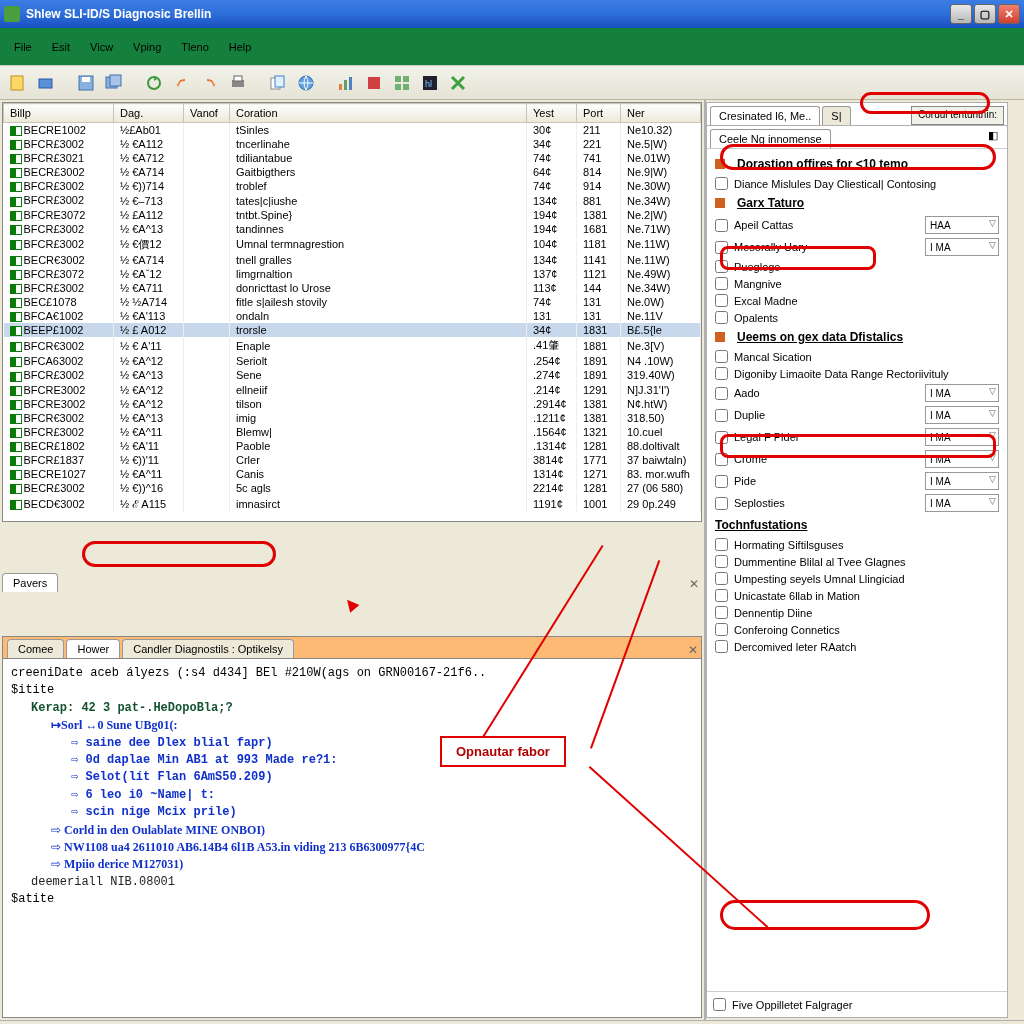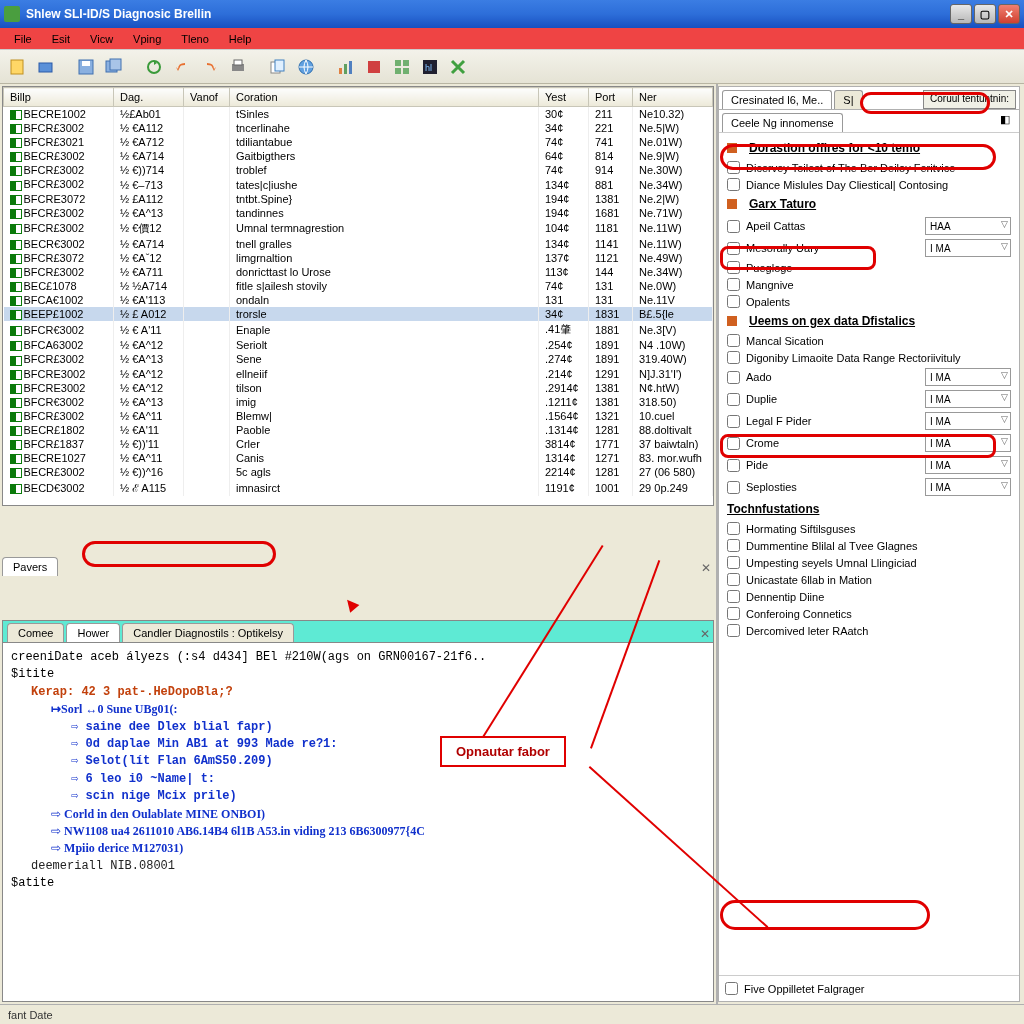--- a/index.html
+++ b/index.html
@@ -7,33 +7,33 @@
 
 
 .titlebar { height: 28px; background: linear-gradient(to bottom, #3b7de3 0%, #2d6ed9 50%, #1850c0 100%); display: flex; align-items: center; padding: 0 4px; }
 .titlebar-icon { width: 16px; height: 16px; background: #4a9e3f; border-radius: 2px; margin-right: 6px; }
 .titlebar-text { color: #fff; font-weight: bold; font-size: 12px; flex: 1; }
 .window-buttons { display: flex; gap: 2px; }
 .window-btn { width: 22px; height: 20px; background: linear-gradient(to bottom,#e8e8e8,#b8b8b8); border: 1px solid #666; border-radius: 3px; display: flex; align-items: center; justify-content: center; font-family: Arial; font-weight: bold; font-size: 11px; cursor: pointer; }
 .window-btn.close { background: linear-gradient(to bottom,#f08070,#d04030); color: #fff; }
 
 
-.menubar { height: 22px; background: #ef4444; display: flex; align-items: center; padding: 0 4px; border-bottom: 1px solid #ccc; }
+.menubar { height: 38px; background: #15803d; display: flex; align-items: center; padding: 0 4px; border-bottom: 1px solid #ccc; }
 .menu-item { padding: 2px 10px; cursor: pointer; }
 
 
 .toolbar { height: 34px; background: linear-gradient(to bottom,#f3f2ea,#e5e3d5); border-bottom: 1px solid #b8b5a3; display: flex; align-items: center; padding: 0 6px; gap: 4px; }
 .tool-icon { width: 24px; height: 24px; border: 1px solid transparent; border-radius: 3px; display: flex; align-items: center; justify-content: center; cursor: pointer; }
 .tool-icon svg { width: 18px; height: 18px; }
 .tool-sep { width: 8px; }
 
 
 .content { display: flex; height: calc(1024px - 28px - 22px - 34px - 20px); }
 .left-pane { flex: 1; display: flex; flex-direction: column; border-right: 2px solid #b0b0b0; }
-.right-pane { width: 302px; display: flex; flex-direction: column; background: #fff; border: 1px solid #b0b0b0; margin: 2px 4px 2px 0; }
+.right-pane { width: 302px; display: flex; flex-direction: column; background: #fff; border: 1px solid #b0b0b0; margin: 2px 16px 2px 0; }
 
 
 .table-container { height: 420px; overflow: auto; background: #fff; border: 1px solid #888; margin: 2px; position: relative; }
 table { border-collapse: collapse; width: 100%; font-size: 11px; }
 th { background: linear-gradient(to bottom,#fdfdfd,#ece9d8); border: 1px solid #c8c6b8; padding: 3px 6px; text-align: left; font-weight: normal; position: sticky; top: 0; }
 td { padding: 1px 6px; border-right: 1px solid #eee; white-space: nowrap; }
 tr.selected td { background: #c7d8ed; }
 .row-icon { display: inline-block; width: 12px; height: 10px; margin-right: 2px; border: 1px solid #0a7a0a; background: #fff; vertical-align: middle; }
 .row-icon.g { background: linear-gradient(to right,#0a7a0a 0%,#0a7a0a 50%,#fff 50%); }
 
@@ -54,21 +54,21 @@
 
 .right-tabs { display: flex; border-bottom: 1px solid #b0b0b0; padding: 3px 3px 0 3px; }
 .right-tab { padding: 3px 8px; background: #ece9d8; border: 1px solid #999; border-bottom: none; border-radius: 3px 3px 0 0; margin-right: 2px; cursor: pointer; font-size: 11px; }
 .right-tab.active { background: #fff; }
 .right-tab-btn { margin-left: auto; padding: 2px 6px; border: 1px solid #888; border-radius: 0; background: #f0f0e6; cursor: pointer; font-size: 10px; }
 .right-body { flex: 1; overflow-y: auto; padding: 4px 6px; }
 .group-header { font-weight: bold; text-decoration: underline; padding: 4px 2px; font-size: 12px; display: flex; align-items: center; gap: 12px; }
 .group-header .gicon { width: 10px; height: 10px; background: #d06020; }
 .check-row { display: flex; align-items: center; padding: 2px 2px; gap: 6px; }
 .check-row input[type=checkbox] { margin: 0; }
-.check-row select, .check-row .combobox { margin-left: auto; width: 86px; height: 18px; border: 1px solid #999; font-size: 10px; background: #fff; display: flex; align-items: center; padding: 0 14px 0 4px; position: relative; }
+.check-row select, .check-row .combobox { margin-left: auto; width: 74px; height: 18px; border: 1px solid #999; font-size: 10px; background: #fff; display: flex; align-items: center; padding: 0 14px 0 4px; position: relative; }
 .combobox::after { content: '▽'; position: absolute; right: 2px; top: 1px; font-size: 9px; color: #666; }
 .right-bottom-check { padding: 6px; border-top: 1px solid #ccc; display: flex; align-items: center; gap: 6px; }
 
 
 .annot { position: absolute; border: 3px solid #e00000; border-radius: 20px; pointer-events: none; z-index: 100; }
 .annot-box { position: absolute; border: 2px solid #e00000; background: #fff; padding: 6px 14px; font-size: 13px; color: #b00000; font-weight: bold; pointer-events: none; z-index: 101; }
 .annot-line { position: absolute; background: #e00000; height: 2px; transform-origin: 0 0; z-index: 99; }
 .annot-arrowhead { position: absolute; width: 0; height: 0; border: 6px solid transparent; border-right: 12px solid #e00000; z-index: 99; }
 
 
@@ -457,30 +457,30 @@
             </tr>
           </tbody>
       </table>
     </div>
 
     <div class="bottom-area">
       <div class="tab-strip">
         <div class="tab active">Pavers</div>
         <div class="tab-close">✕</div>
       </div>
-      <div class="tab-strip" style="background:#5eead4;border:1px solid #888;border-bottom:none;padding-left:4px">
+      <div class="tab-strip" style="background:#fdba74;border:1px solid #888;border-bottom:none;padding-left:4px">
         <div class="tab">Comee</div>
         <div class="tab active">Hower</div>
         <div class="tab">Candler Diagnostils : Optikelsy</div>
         <div class="tab-close">✕</div>
       </div>
       <div class="console" id="console">
           <div class="">creeniDate aceb ályezs (:s4 d434] BEl #210W(ags on GRN00167-21f6..</div>
           <div class="">$itite</div>
-          <div class="indent1 kw" style="color: #c2410c; font-weight: bold;">Kerap: 42 3 pat-.HeDopoBla;?</div>
+          <div class="indent1 kw" style="color: #14532d; font-weight: bold;">Kerap: 42 3 pat-.HeDopoBla;?</div>
           <div class="indent2 kw" style="color: rgb(16, 48, 204); font-weight: bold;">↦Sorl ↔0 Sune  UBg01(:</div>
           <div class="indent3"><span class="arrow">⇨ </span><span class="kw">saine dee Dlex blial fapr)</span></div>
           <div class="indent3"><span class="arrow">⇨ </span><span class="kw">0d daplae Min AB1 at 993 Made re?1:</span></div>
           <div class="indent3"><span class="arrow">⇨ </span><span class="kw">Selot(lít Flan  6AmS50.209)</span></div>
           <div class="indent3"><span class="arrow">⇨ </span><span class="kw">6 leo i0   ~Name| t:</span></div>
           <div class="indent3"><span class="arrow">⇨ </span><span class="kw">scin nige Mcix prile)</span></div>
           <div class="indent2"><span class="arrow">⇨ </span><span class="kw">Corld in den Oulablate MINE ONBOI)</span></div>
           <div class="indent2"><span class="arrow">⇨ </span><span class="kw">NW1108  ua4  2611010 AB6.14B4 6l1B A53.in viding 213 6B6300977{4C</span></div>
           <div class="indent2"><span class="arrow">⇨ </span><span class="kw">Mpiio  derice  M127031)</span></div>
           <div class="indent1 at">deemeriall NIB.08001</div>
@@ -499,24 +499,20 @@
       <div class="right-tab active">Ceele Ng innomense</div>
       <div style="margin-left:auto;width:16px;height:16px;cursor:pointer">◧</div>
     </div>
     <div class="right-body" id="right-body">
         <div class="group-header">
           <span class="gicon"></span>
           <span>Dorastion offires for &lt;10 temo</span>
         </div>
         <div class="check-row">
           <input type="checkbox" style="">
-          <span>Dicervey Toilest of The Ber Deiloy Feritvice</span>
-        </div>
-        <div class="check-row">
-          <input type="checkbox" style="">
           <span>Diance Mislules Day Cliestical|  Contosing</span>
         </div>
         <div class="group-header">
           <span class="gicon"></span>
           <span>Garx Taturo</span>
         </div>
         <div class="check-row">
           <input type="checkbox" style="">
           <span>Apeil Cattas</span>
           <div class="combobox">HAA</div>
@@ -526,20 +522,24 @@
           <span>Mesorally Uary</span>
           <div class="combobox">I MA</div>
         </div>
         <div class="check-row">
           <input type="checkbox" style="">
           <span>Puegloge</span>
         </div>
         <div class="check-row">
           <input type="checkbox" style="">
           <span>Mangnive</span>
+        </div>
+        <div class="check-row">
+          <input type="checkbox" style="">
+          <span>Excal Madne</span>
         </div>
         <div class="check-row">
           <input type="checkbox" style="">
           <span>Opalents</span>
         </div>
         <div class="group-header">
           <span class="gicon"></span>
           <span>Ueems on gex data Dfistalics</span>
         </div>
         <div class="check-row">

